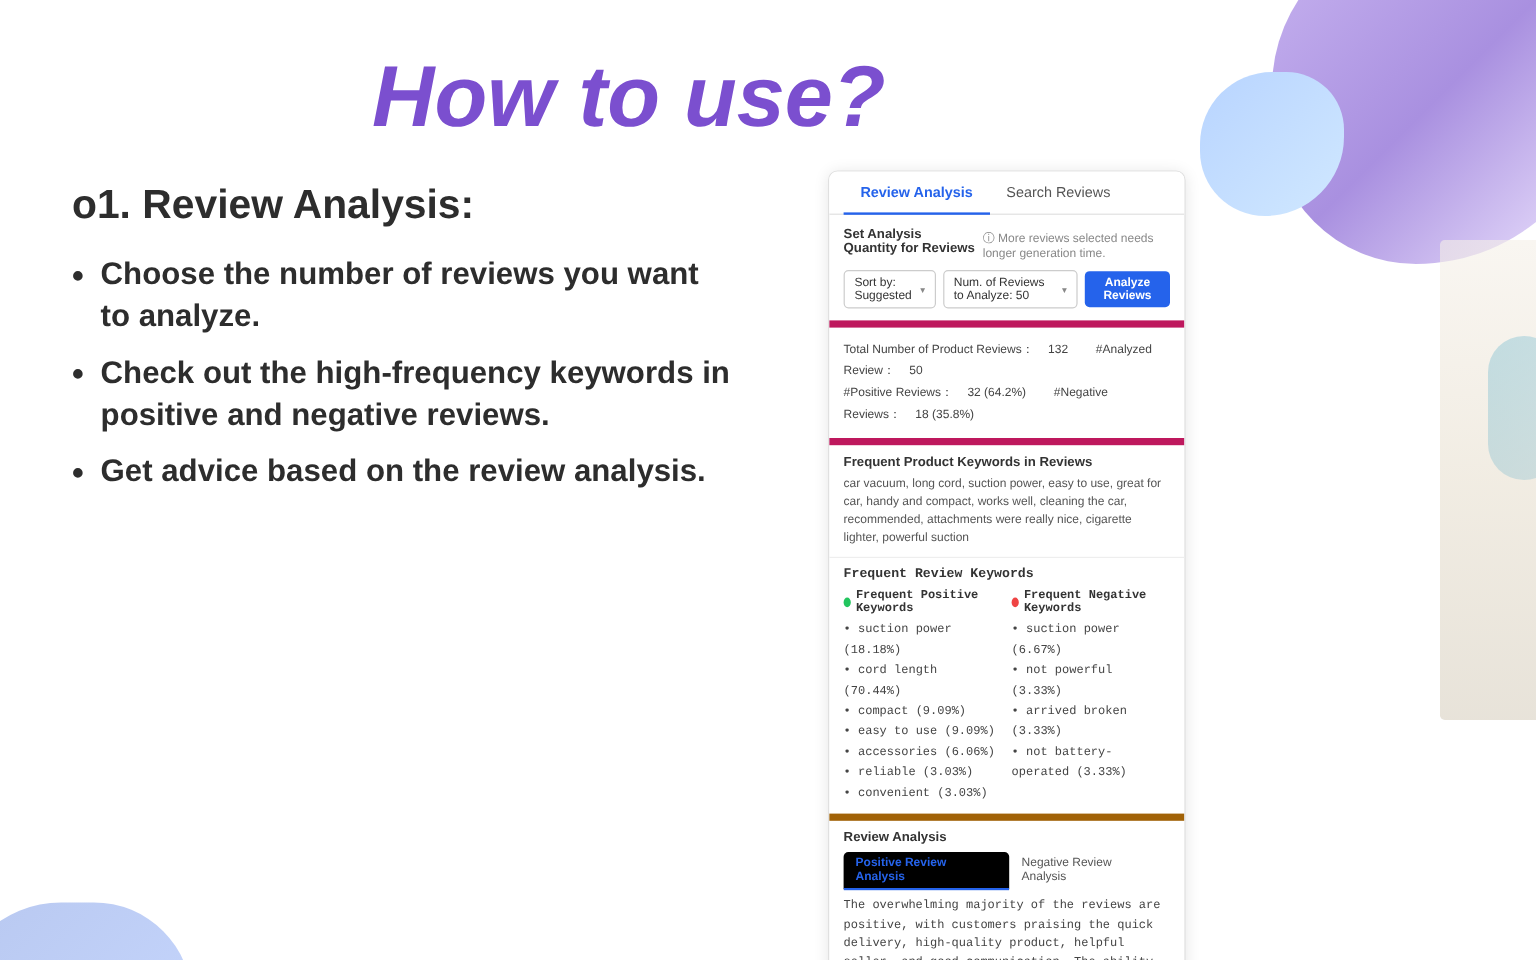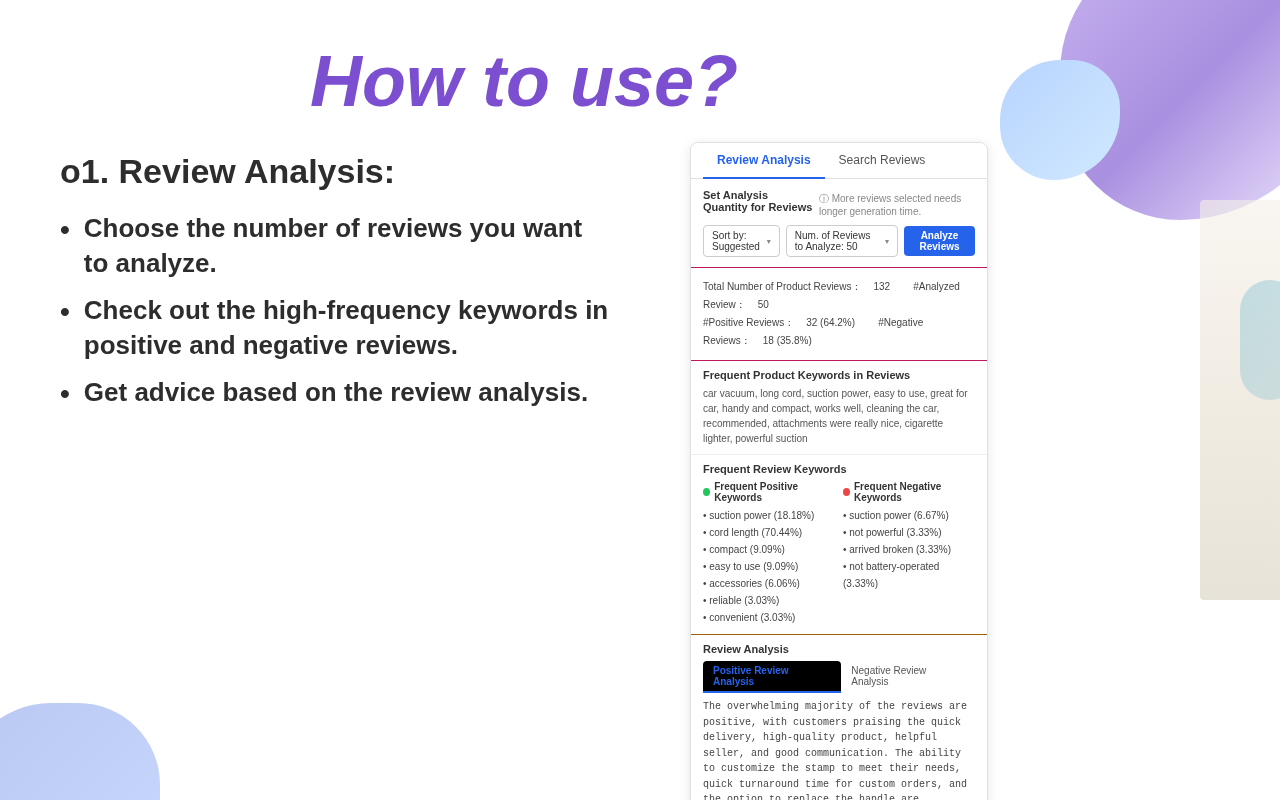--- a/index.html
+++ b/index.html
@@ -148,21 +148,21 @@
     }
     .tab.active {
       color: #2563eb;
       border-bottom: 2px solid #2563eb;
       font-weight: 600;
     }
 
     
     .mockup-section {
       padding: 10px 12px;
-      border-bottom: 1px solid #be185d;
+      border-bottom: 6px solid #be185d;
     }
     .mockup-section-title {
       font-size: 11px;
       font-weight: 600;
       color: #333;
       margin-bottom: 6px;
     }
     .mockup-hint {
       font-size: 10px;
       color: #888;
@@ -220,21 +220,22 @@
       margin-bottom: 5px;
     }
     .keywords-text {
       font-size: 10px;
       color: #555;
       line-height: 1.5;
     }
 
     .frequent-keywords {
       padding: 8px 12px;
-      border-bottom: 1px solid #a16207;
+      border-bottom: 6px solid #a16207;
+      font-family: Liberation Mono, monospace;
     }
     .freq-title {
       font-size: 11px;
       font-weight: 600;
       color: #333;
       margin-bottom: 6px;
     }
     .freq-cols {
       display: flex;
       gap: 8px;

